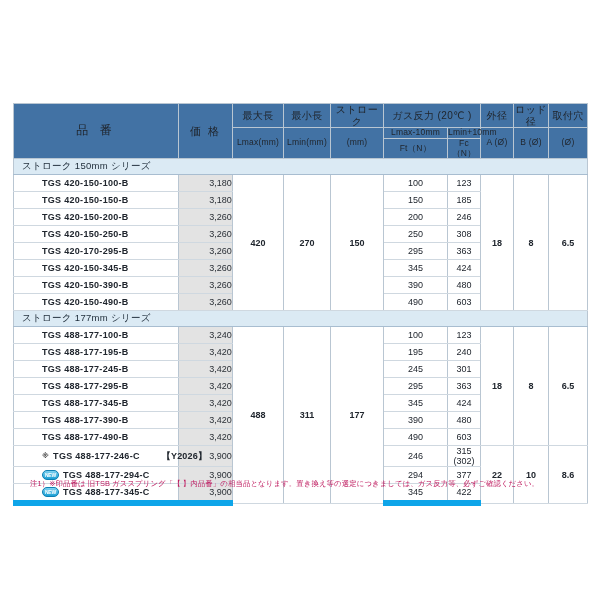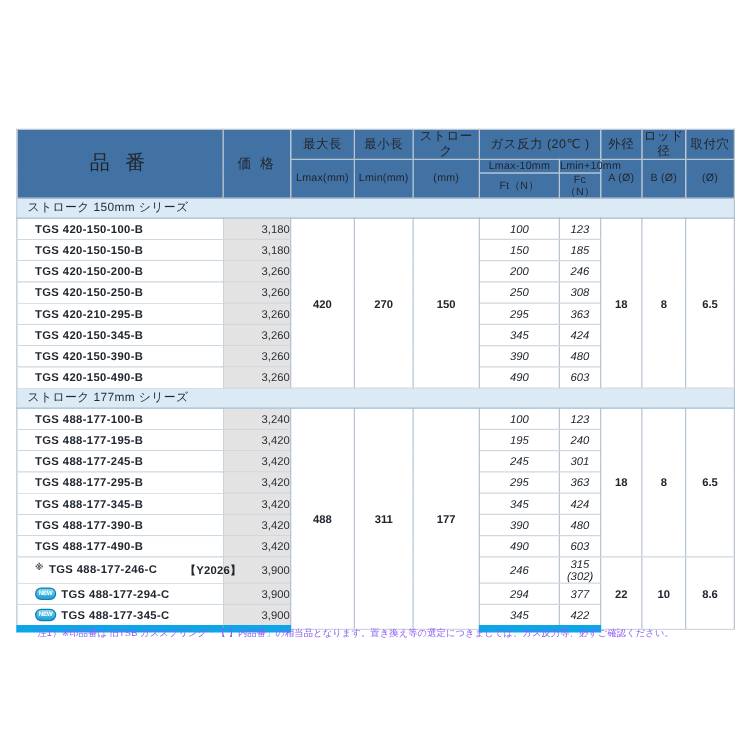--- a/index.html
+++ b/index.html
@@ -39,21 +39,21 @@
     background: #4272a4;
     color: #ffffff;
     text-align: center;
     vertical-align: middle;
     border: 1px solid #7ea2c4;
     font-size: 9.5px;
     line-height: 1.15;
     letter-spacing: 0.2px;
   }
   thead .h-big {
-    font-size: 16px;
+    font-size: 12px;
     letter-spacing: 4px;
   }
   thead .h-jp {
     font-size: 10px;
     letter-spacing: 0.4px;
   }
   thead .h-sub {
     font-size: 8.5px;
   }
 
@@ -100,27 +100,27 @@
     color: #2a2f36;
     padding-left: 30px;
   }
   td.c-merge {
     background: #ffffff !important;
     font-size: 9.5px;
     font-weight: bold;
   }
   td.c-val {
     font-size: 9px;
-    font-style: italic;
   }
 
   .model-wrap {
     display: flex;
-    align-items: flex-start;
+    align-items: center;
     gap: 4px;
+    margin-left: 14px;
   }
   .model-bracket {
     margin-left: 18px;
     font-weight: bold;
     letter-spacing: 0.2px;
   }
   .mark-asterisk {
     font-size: 7px;
     color: #555;
     display: inline-block;
@@ -151,22 +151,21 @@
   tbody tr:last-child td {
     border-bottom: 6px solid #0ea5e9;
   }
 
   
   .notes {
     position: absolute;
     left: 30px;
     top: 478px;
     width: 560px;
-    color: #8b5cf6;
-    margin-top: 23px;
+    color: #be185d;
   }
   .note-line {
     font-size: 7.4px;
     line-height: 12px;
     letter-spacing: 0.1px;
     white-space: nowrap;
   }
 </style>
 </head>
 <body>
@@ -261,21 +260,21 @@
               <span>TGS 420-150-250-B</span>
             </div>
           </td>
           <td class="c-price">3,260</td>
           <td class="c-val">250</td>
           <td class="c-val">308</td>
         </tr>
         <tr class="data-row">
           <td class="c-model">
             <div class="model-wrap">
-              <span>TGS 420-210-295-B</span>
+              <span>TGS 420-170-295-B</span>
             </div>
           </td>
           <td class="c-price">3,260</td>
           <td class="c-val">295</td>
           <td class="c-val">363</td>
         </tr>
         <tr class="data-row">
           <td class="c-model">
             <div class="model-wrap">
               <span>TGS 420-150-345-B</span>

